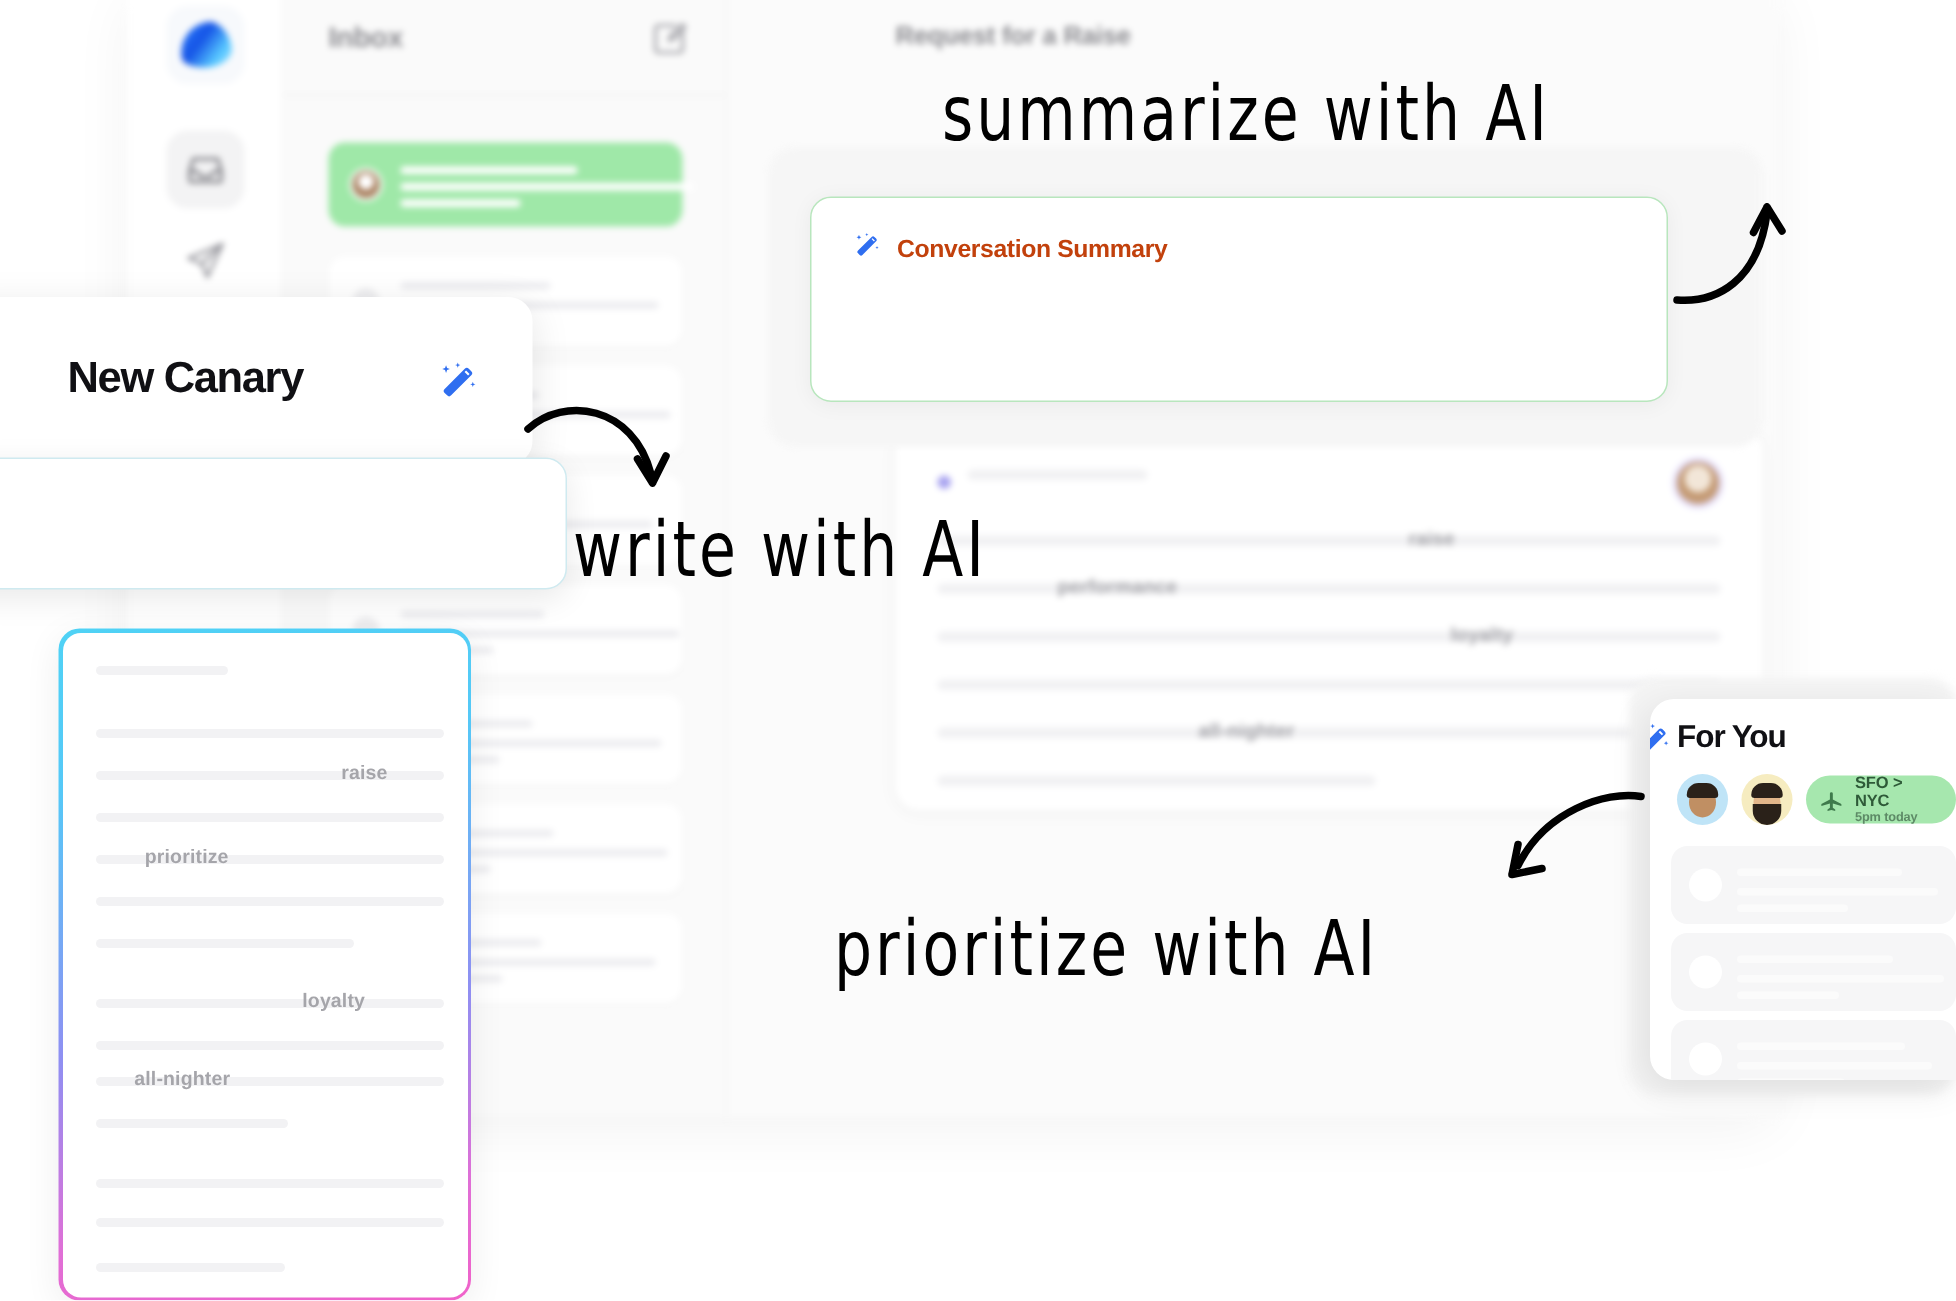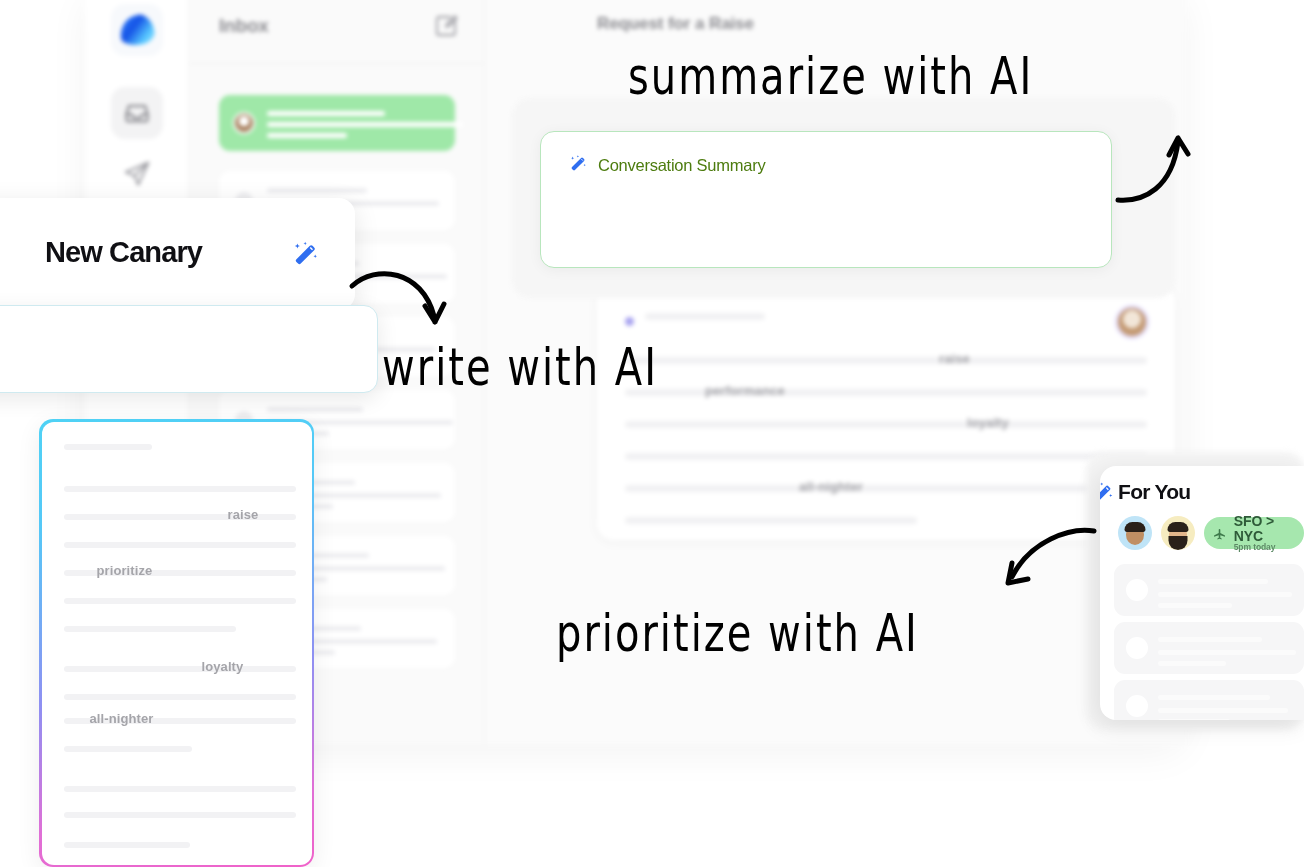--- a/index.html
+++ b/index.html
@@ -140,21 +140,21 @@
     background: #ffffff;
     border: 1.5px solid #b8e6bd;
     border-radius: 14px;
     box-shadow: 0 2px 14px rgba(0,0,0,0.05);
   }
   .summary-head {
     position: absolute; left: 28px; top: 22px;
     display: flex; align-items: center; gap: 10px;
   }
   .summary-title {
-    font-size: 16.5px; font-weight: 400; color: #4d7c0f;
+    font-size: 16.5px; font-weight: 700; color: #c2410c;
     letter-spacing: -0.25px;
   }
   .summary-body {
     position: absolute; left: 56px; top: 54px; right: 22px;
     font-size: 15px; line-height: 32px; color: #55555d;
     letter-spacing: -0.1px;
   }
 
   
   .new-email-card {
@@ -270,21 +270,21 @@
     background: #2a2119;
   }
   .flight-chip {
     height: 32px; padding: 0 11px 0 9px;
     background: #a6e7ae;
     border-radius: 16px;
     display: flex; align-items: center; gap: 7px;
   }
   .flight-text { line-height: 1.05; }
   .flight-route {
-    font-size: 14px; font-weight: 800; color: #2e5a38; letter-spacing: -0.1px;
+    font-size: 11px; font-weight: 800; color: #2e5a38; letter-spacing: -0.1px;
   }
   .flight-time {
     font-size: 8.5px; font-weight: 600; color: #5d8a66; letter-spacing: -0.1px;
   }
   .fy-row {
     position: absolute; left: 14px;
     width: 190px; height: 52px;
     background: #f6f6f7;
     border-radius: 11px;
   }

